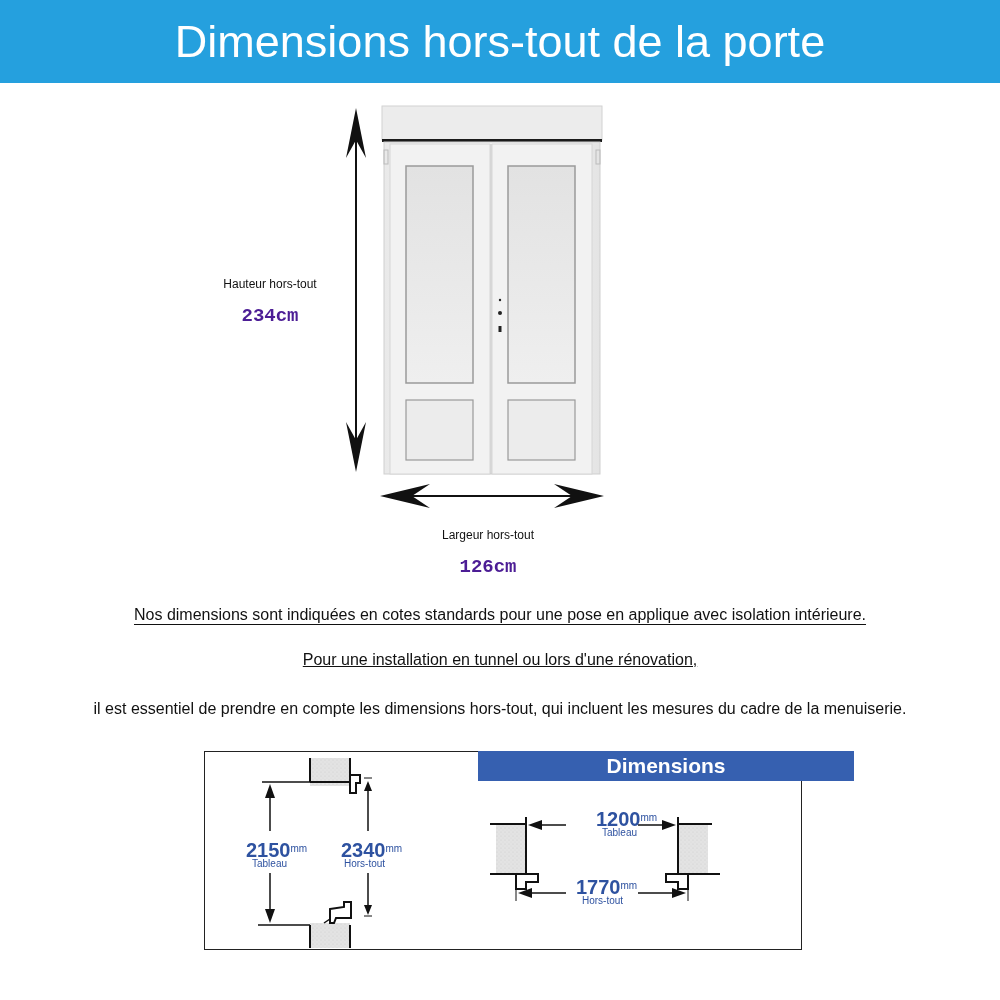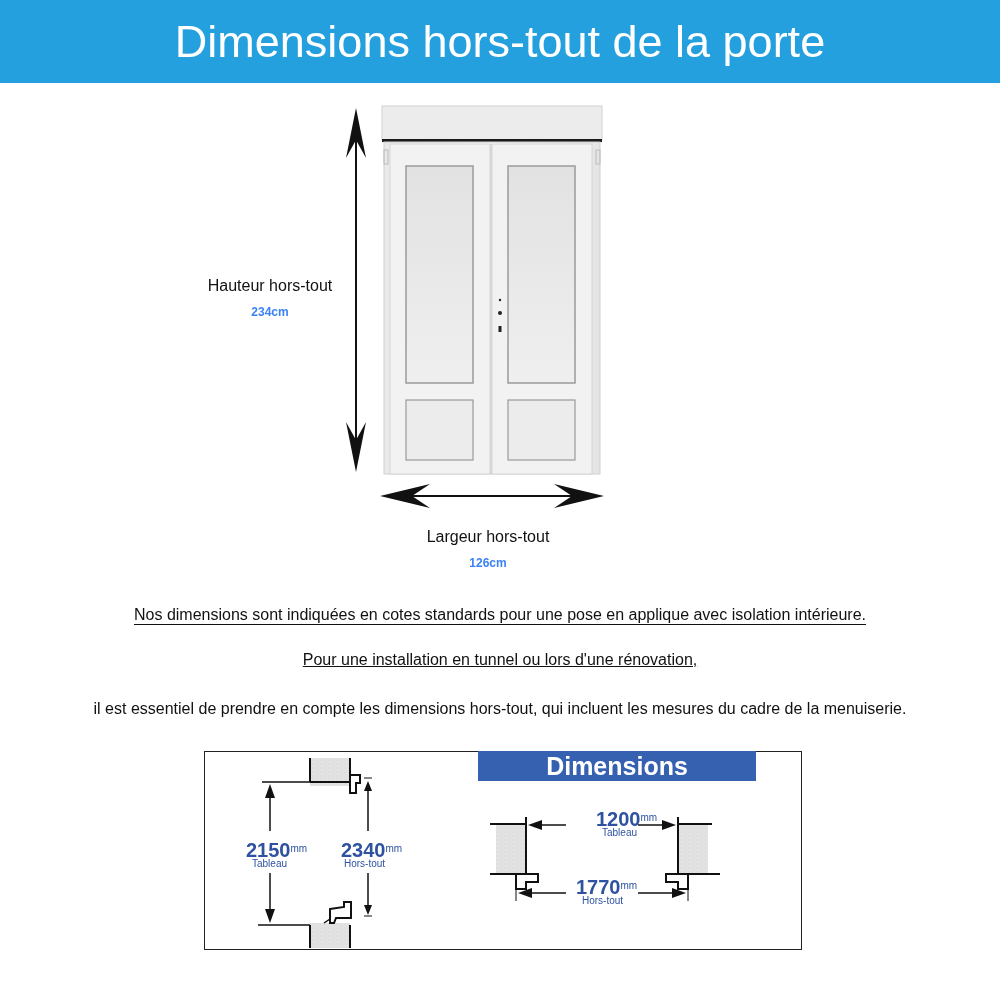--- a/index.html
+++ b/index.html
@@ -1,25 +1,25 @@
 <!DOCTYPE html>
 <html><head>
 <meta charset="utf-8">
 <style>
   html,body{margin:0;padding:0;}
   body{width:1000px;height:1000px;position:relative;background:#ffffff;overflow:hidden;font-family:"Liberation Sans",sans-serif;color:#111;}
   .header{position:absolute;left:0;top:0;width:1000px;height:83px;background:#25a0de;display:flex;align-items:center;justify-content:center;}
   .header h1{margin:8px;color:#fff;font-weight:normal;font-size:45px;letter-spacing:0px;}
   .abs{position:absolute;}
-  .label-dark{font-size:16px;color:#111;text-align:center;}
-  .value-blue{font-size:12px;font-weight:bold;color:#3b82f6;text-align:center;}
+  .label-dark{font-size:12px;color:#111;text-align:center;}
+  .value-blue{font-size:19px;font-weight:bold;color:#4c1d95;text-align:center;font-family:Liberation Mono, monospace;}
   .note{position:absolute;left:0;width:1000px;text-align:center;font-size:16px;color:#111;}
   .note.u span{text-decoration:underline;text-underline-offset:4px;}
   .dimbox{position:absolute;left:204px;top:751px;width:596px;height:197px;border:1px solid #222;background:#fff;}
-  .dimhead{position:absolute;left:478px;top:751px;width:278px;height:30px;background:#3660b0;color:#fff;font-weight:bold;font-size:25px;text-align:center;line-height:30px;}
+  .dimhead{position:absolute;left:478px;top:751px;width:376px;height:30px;background:#3660b0;color:#fff;font-weight:bold;font-size:21px;text-align:center;line-height:30px;}
   .bignum{font-weight:bold;color:#2e52a0;font-size:20px;line-height:18px;}
   .bignum sup{font-size:10px;vertical-align:top;position:relative;top:-1px;font-weight:normal;}
   .sub{font-size:10px;color:#2e52a0;line-height:10px;}
 </style>
 </head>
 <body>
 
 <div class="header">
   <h1>Dimensions hors-tout de la porte</h1>
 </div>

